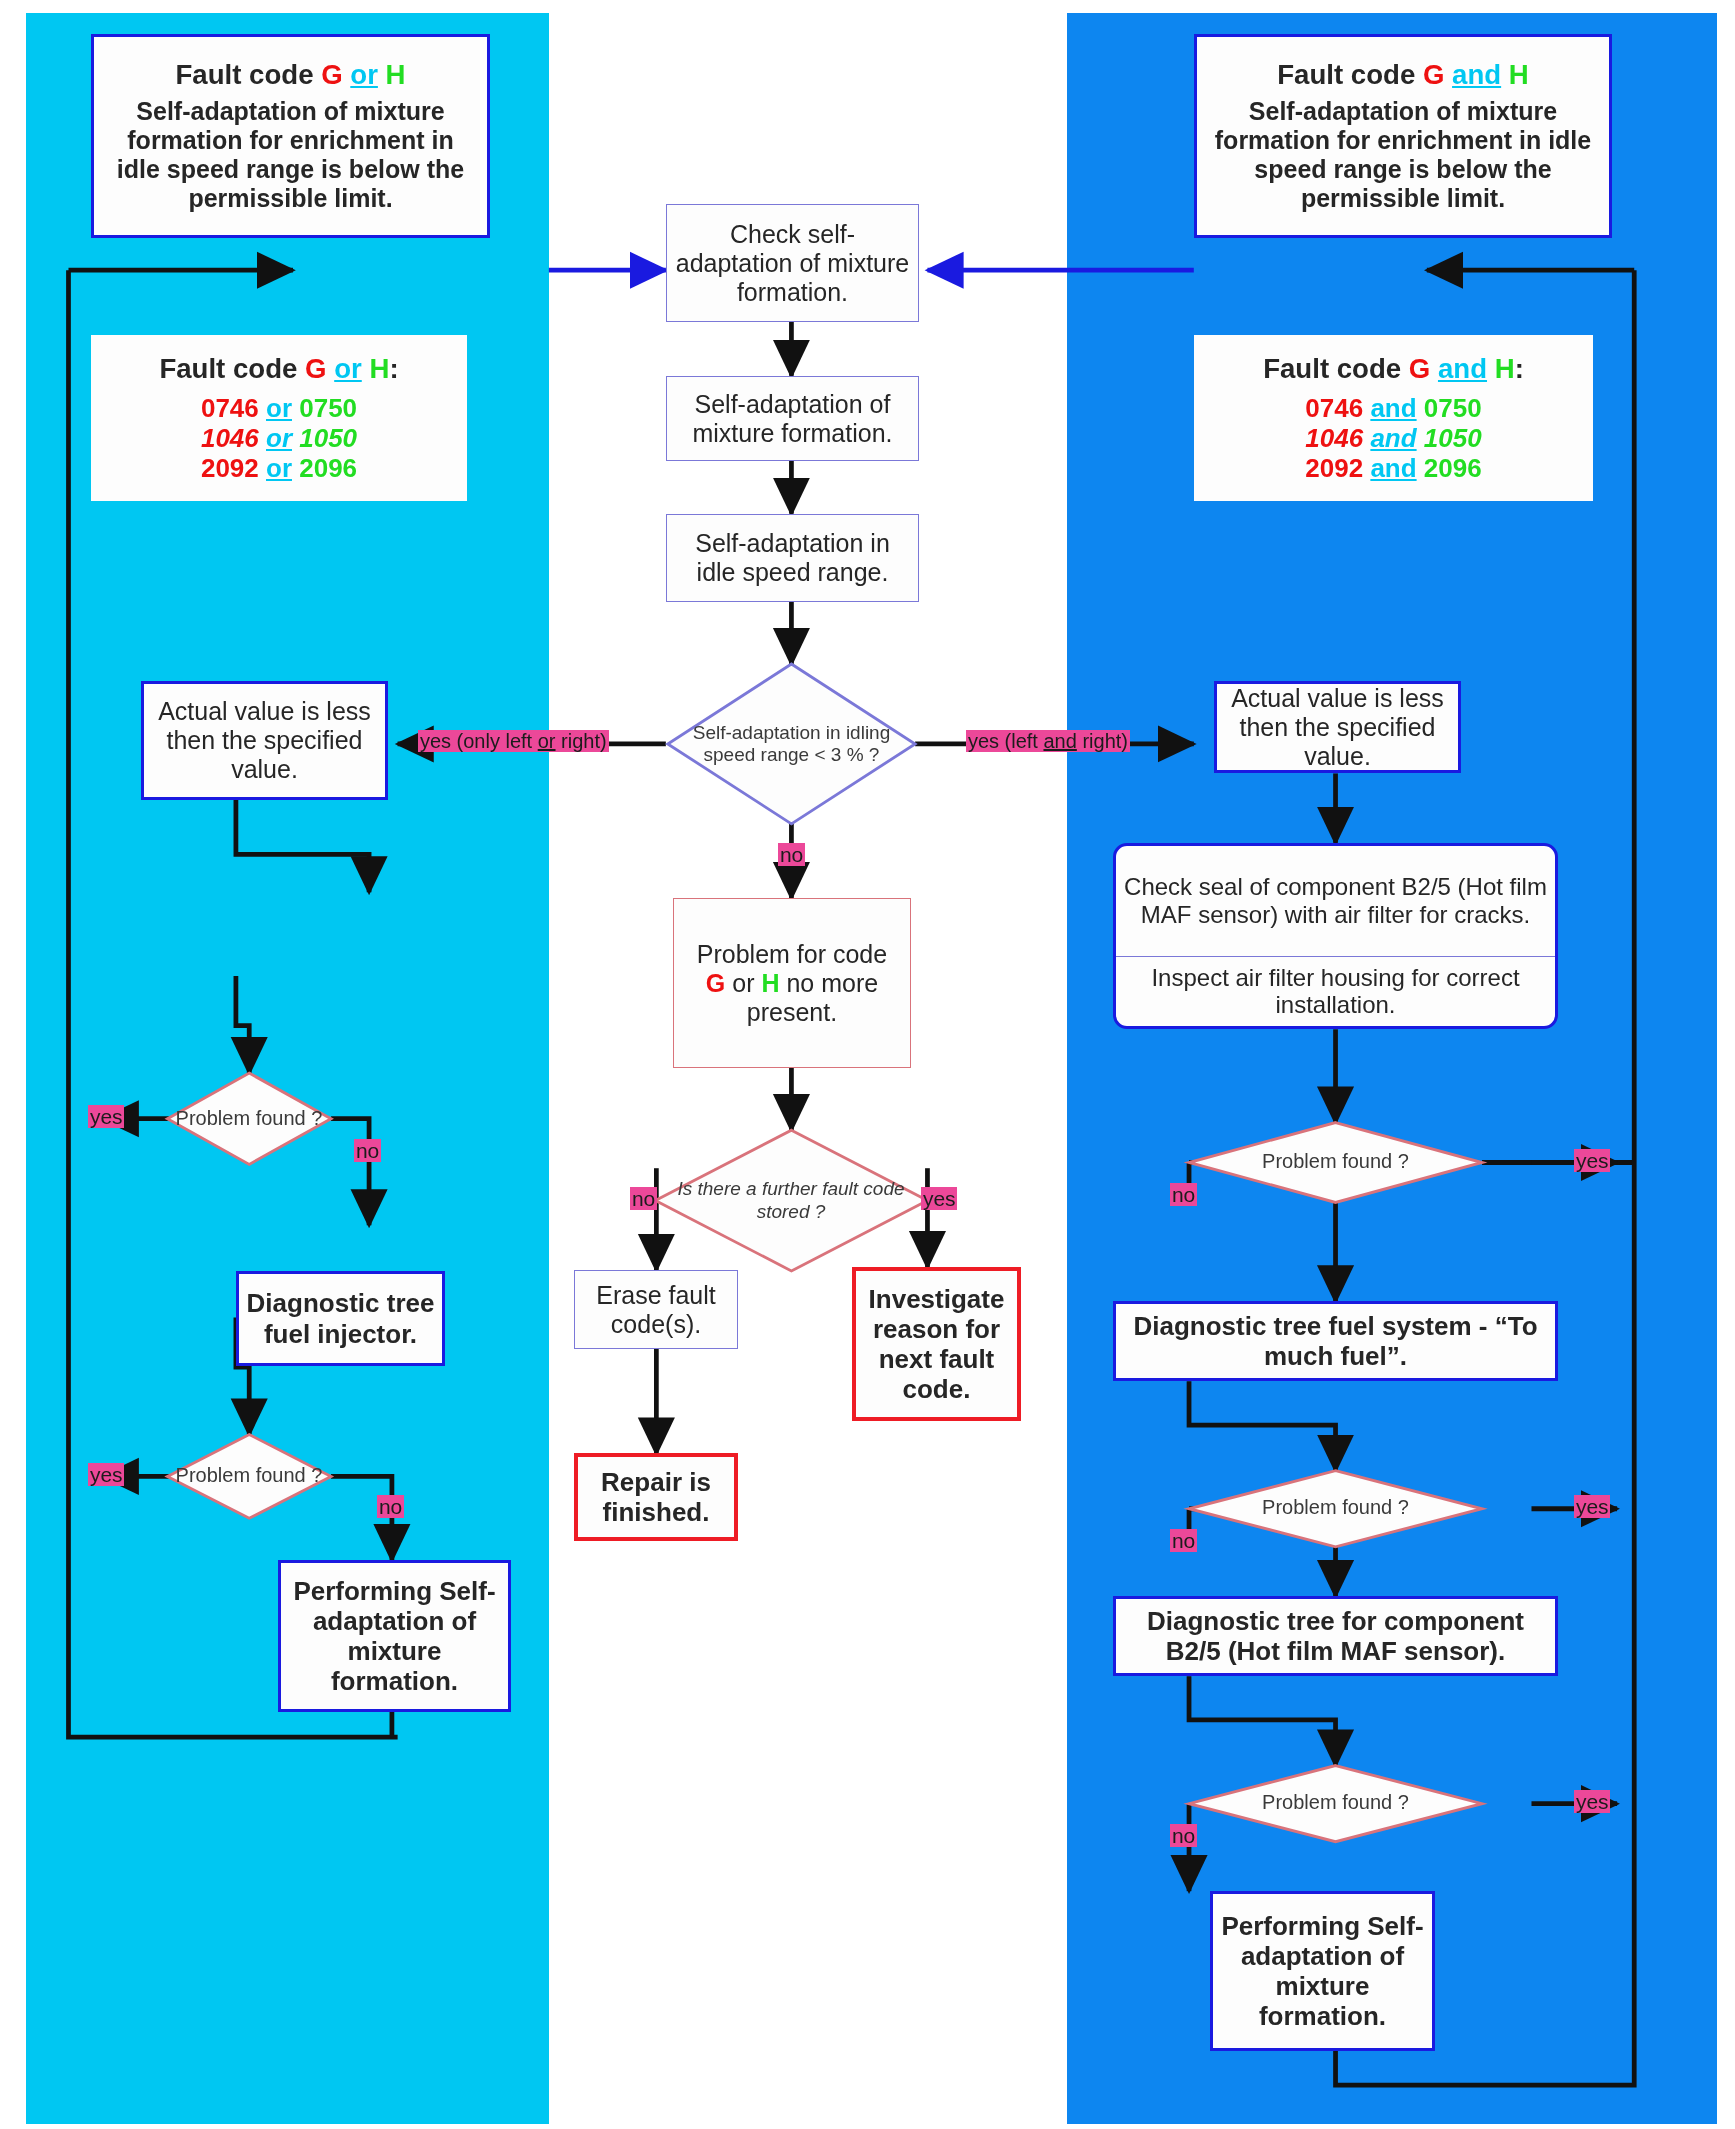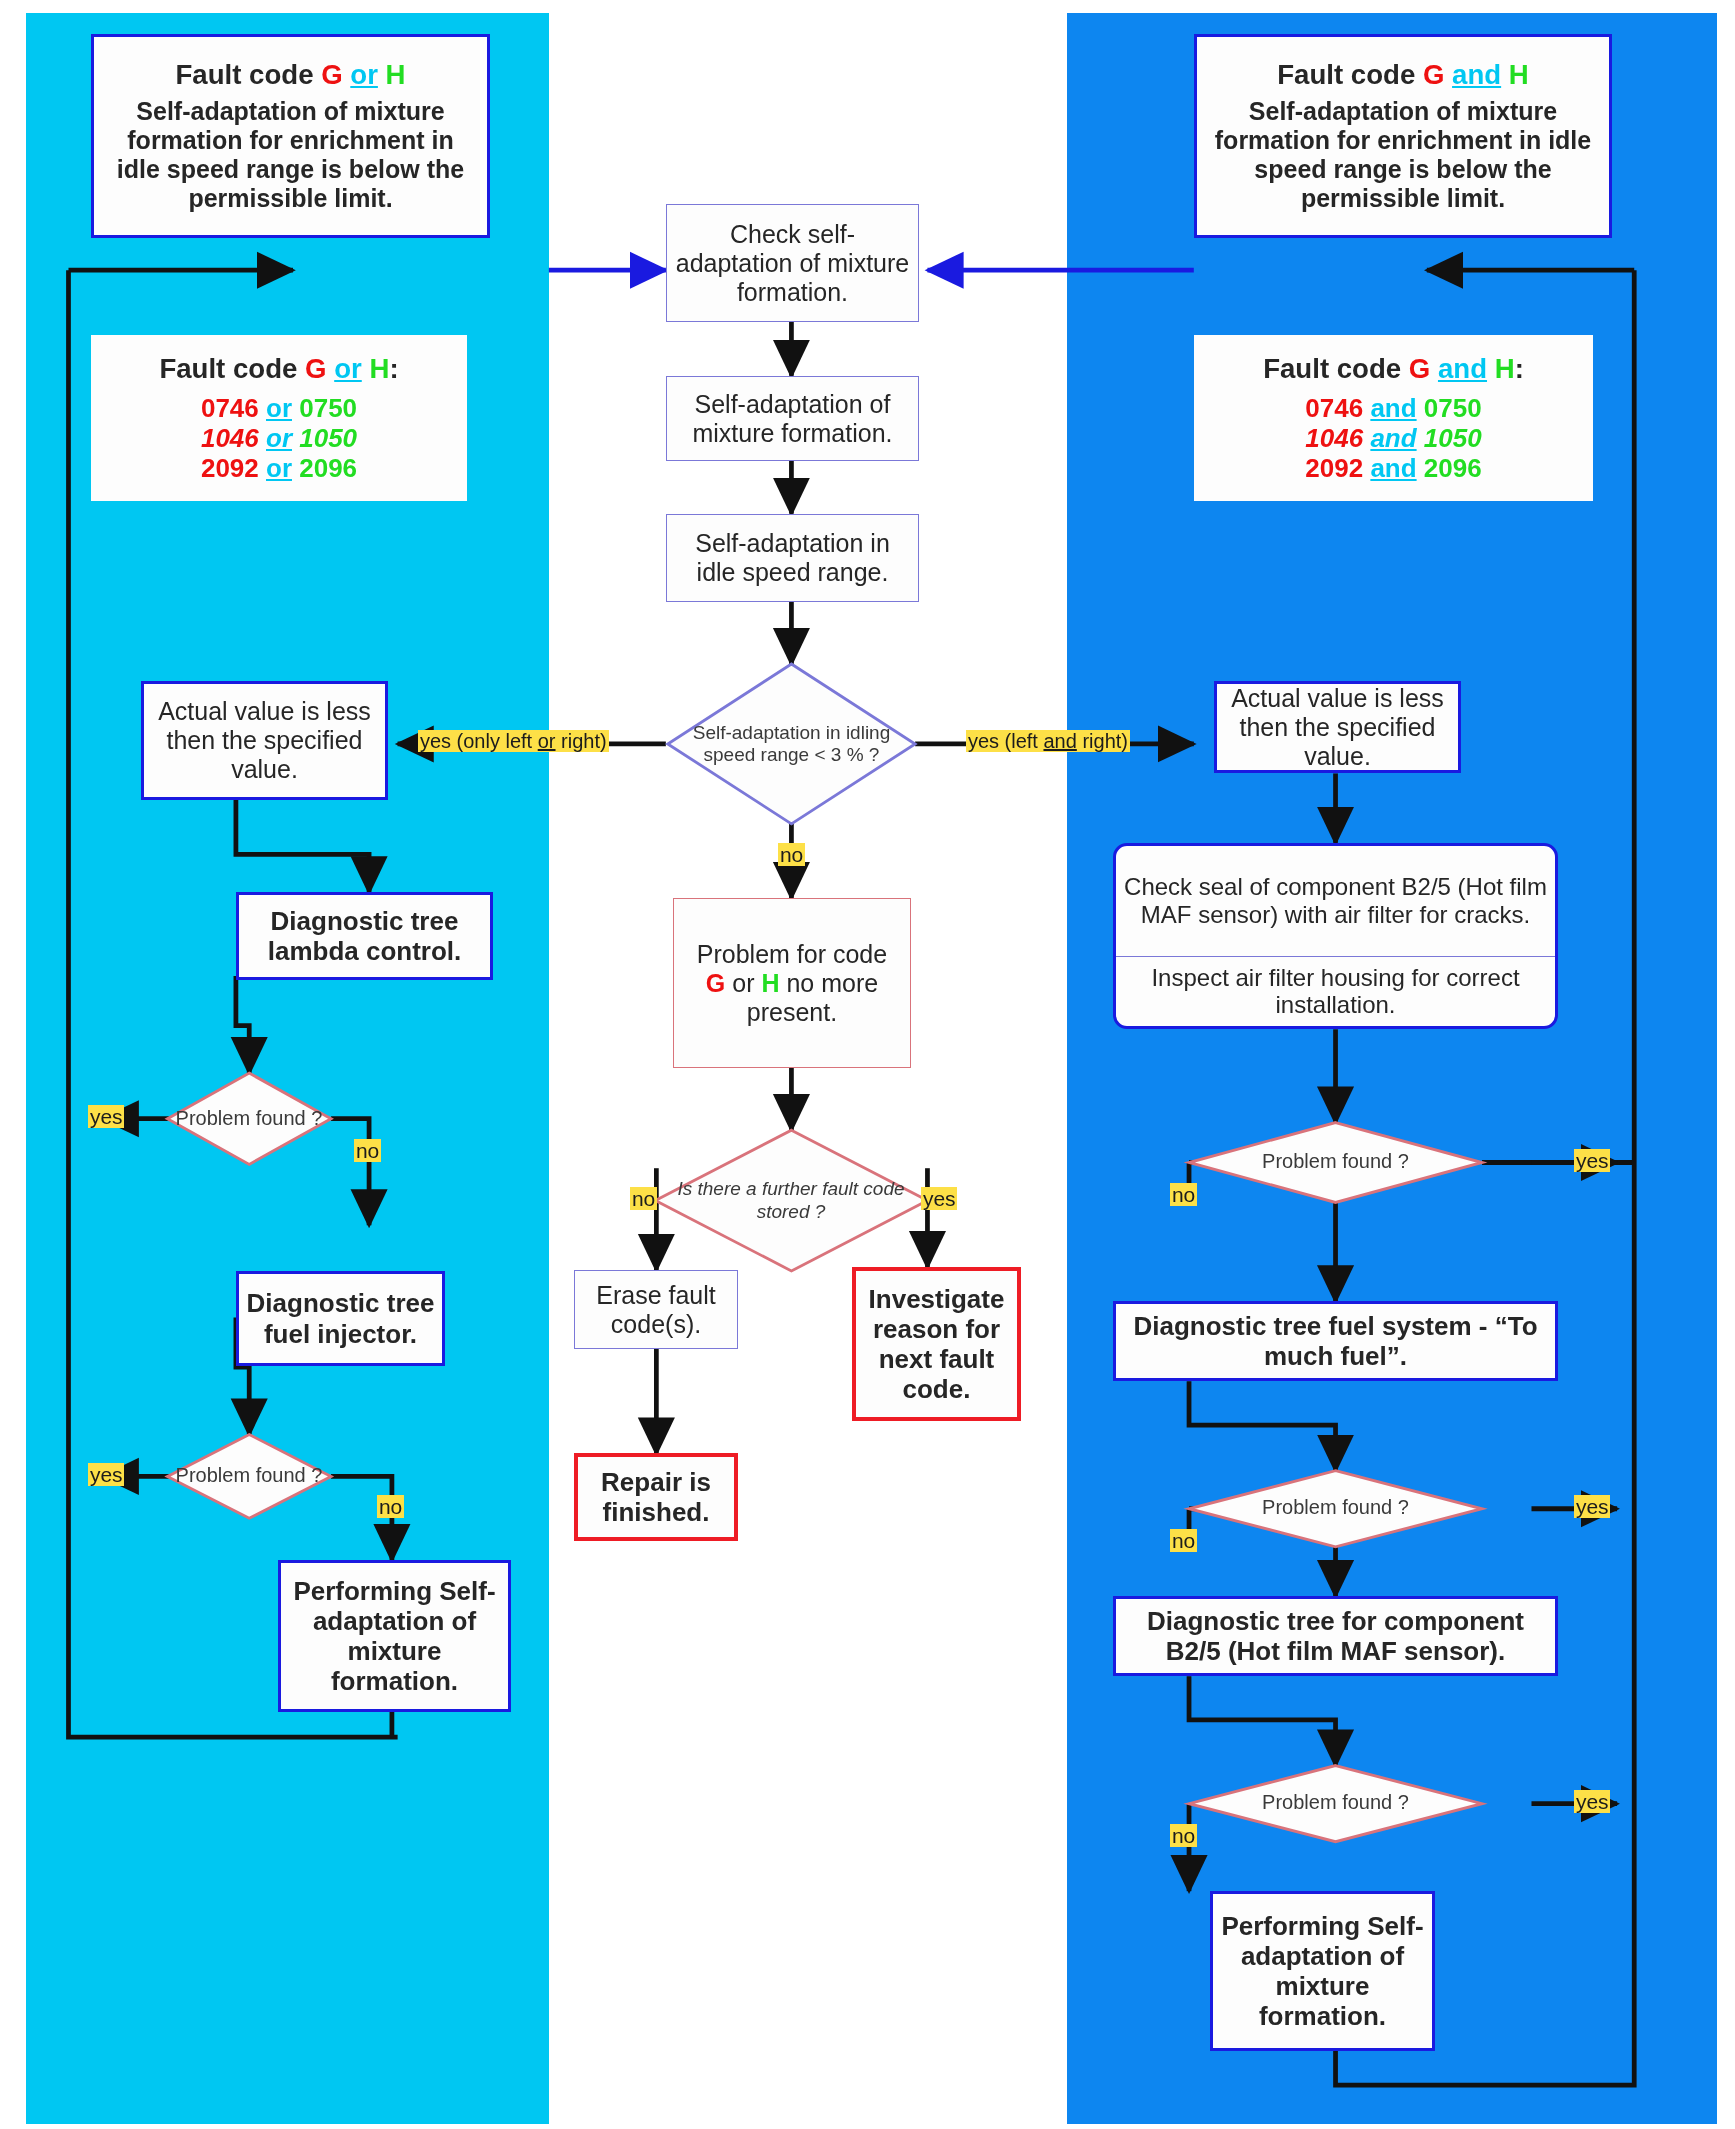--- a/index.html
+++ b/index.html
@@ -25,21 +25,21 @@
   .red{color:#ee1111;}
   .green{color:#22dd22;}
   .cyan-u{color:#00c7f2;text-decoration:underline;}
   .ital{font-style:italic;}
 
   .diamond{position:absolute;}
   .diamond .dlabel{position:absolute;left:0;top:0;width:100%;height:100%;
         display:flex;flex-direction:column;align-items:center;justify-content:center;
         text-align:center;color:#3a3a3a;line-height:1.18;}
 
-  .edgelabel{position:absolute;background:#fde047;color:#1c1c1c;
+  .edgelabel{position:absolute;background:#ec4899;color:#1c1c1c;
         white-space:nowrap;line-height:1;padding:1px 1.9px;}
   .u{text-decoration:underline;}
 </style>
 </head>
 <body>
 
 <div id="stage">
 
   <div class="panel" id="panel-left"></div>
   <div class="panel" id="panel-right"></div>
@@ -164,23 +164,20 @@
       <span class="red">2092</span>
       <span class="cyan-u">or</span>
       <span class="green">2096</span>
     </div>
   </div>
 
   <div class="node b-blue" style="left:141px;top:681px;width:247px;height:119px;font-size:25px;padding:3.8px 7.6px;">
     <span>Actual value is less then the specified value.</span>
   </div>
 
-  <div class="node b-blue" style="left:236px;top:892px;width:257px;height:88px;font-size:26px;font-weight:bold;padding:3.8px 7.6px;">
-    <span>Diagnostic tree lambda control.</span>
-  </div>
 
   <div class="node b-blue" style="left:236px;top:1271px;width:209px;height:95px;font-size:26px;font-weight:bold;padding:3.8px 7.6px;">
     <span>Diagnostic tree fuel injector.</span>
   </div>
 
   <div class="node b-blue" style="left:278px;top:1560px;width:233px;height:152px;font-size:26px;font-weight:bold;padding:3.8px 7.6px;">
     <span>Performing Self-adaptation of mixture formation.</span>
   </div>
 
   <div class="diamond" style="left:167px;top:1073px;width:164px;height:91px;">

